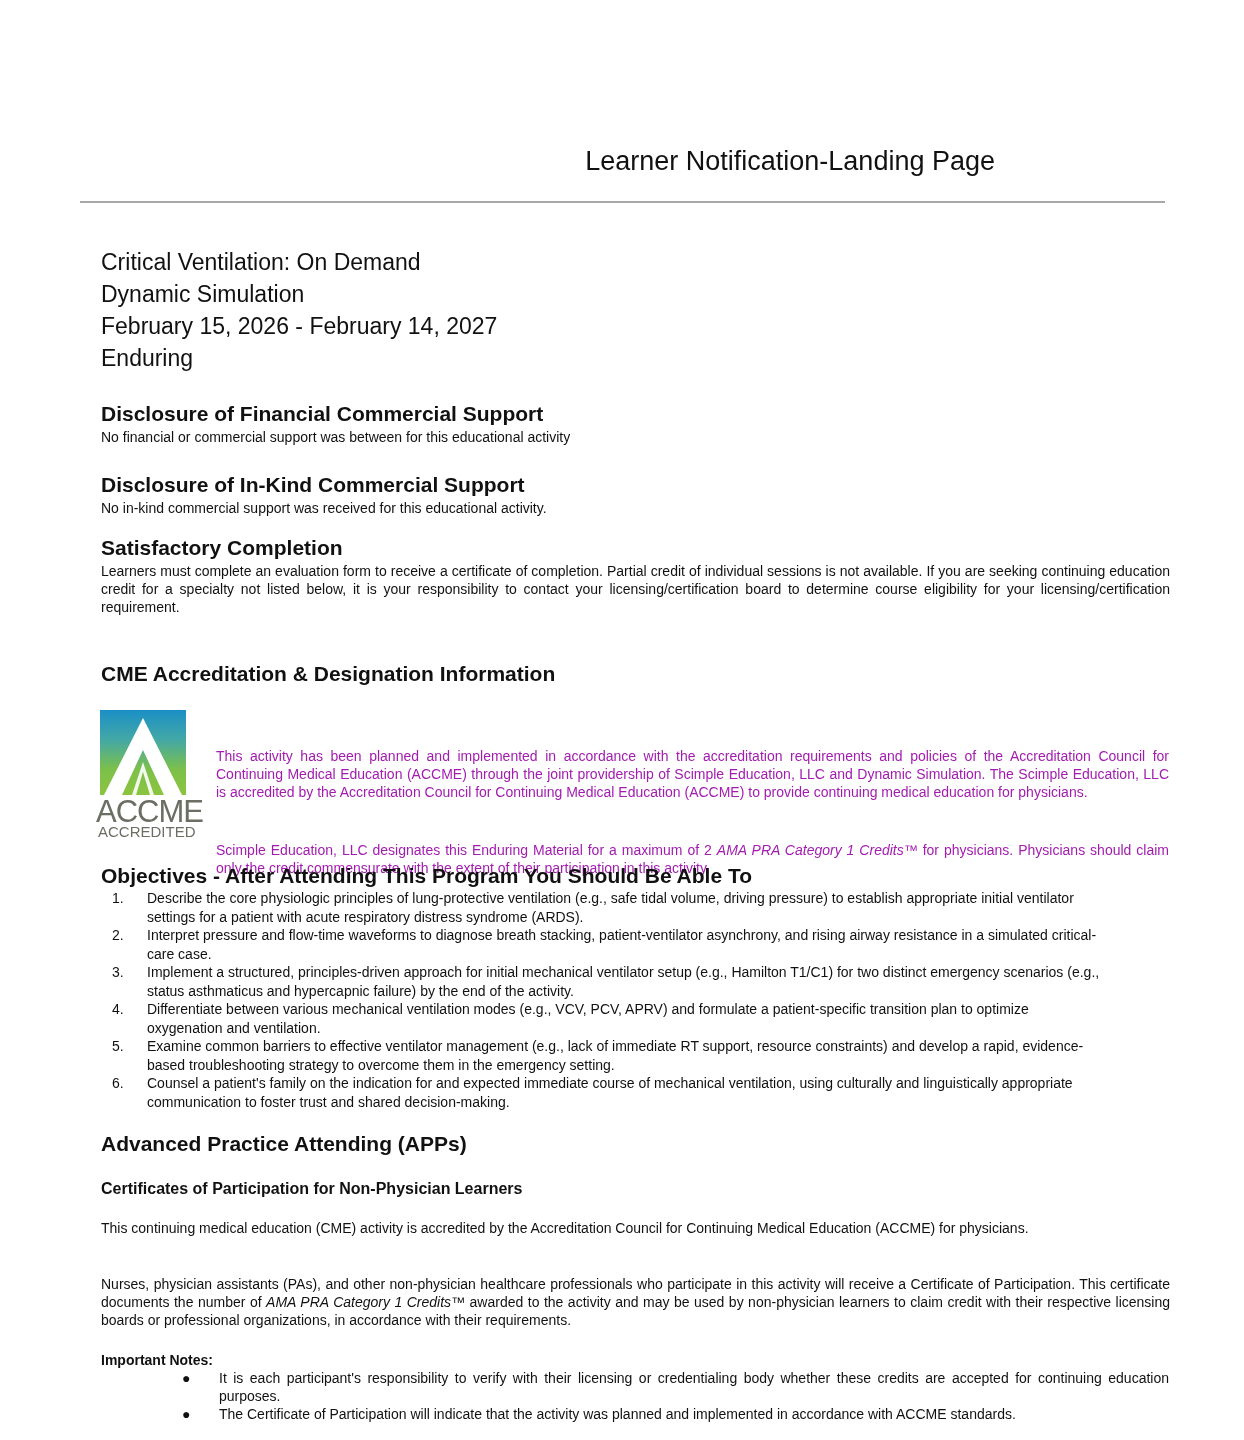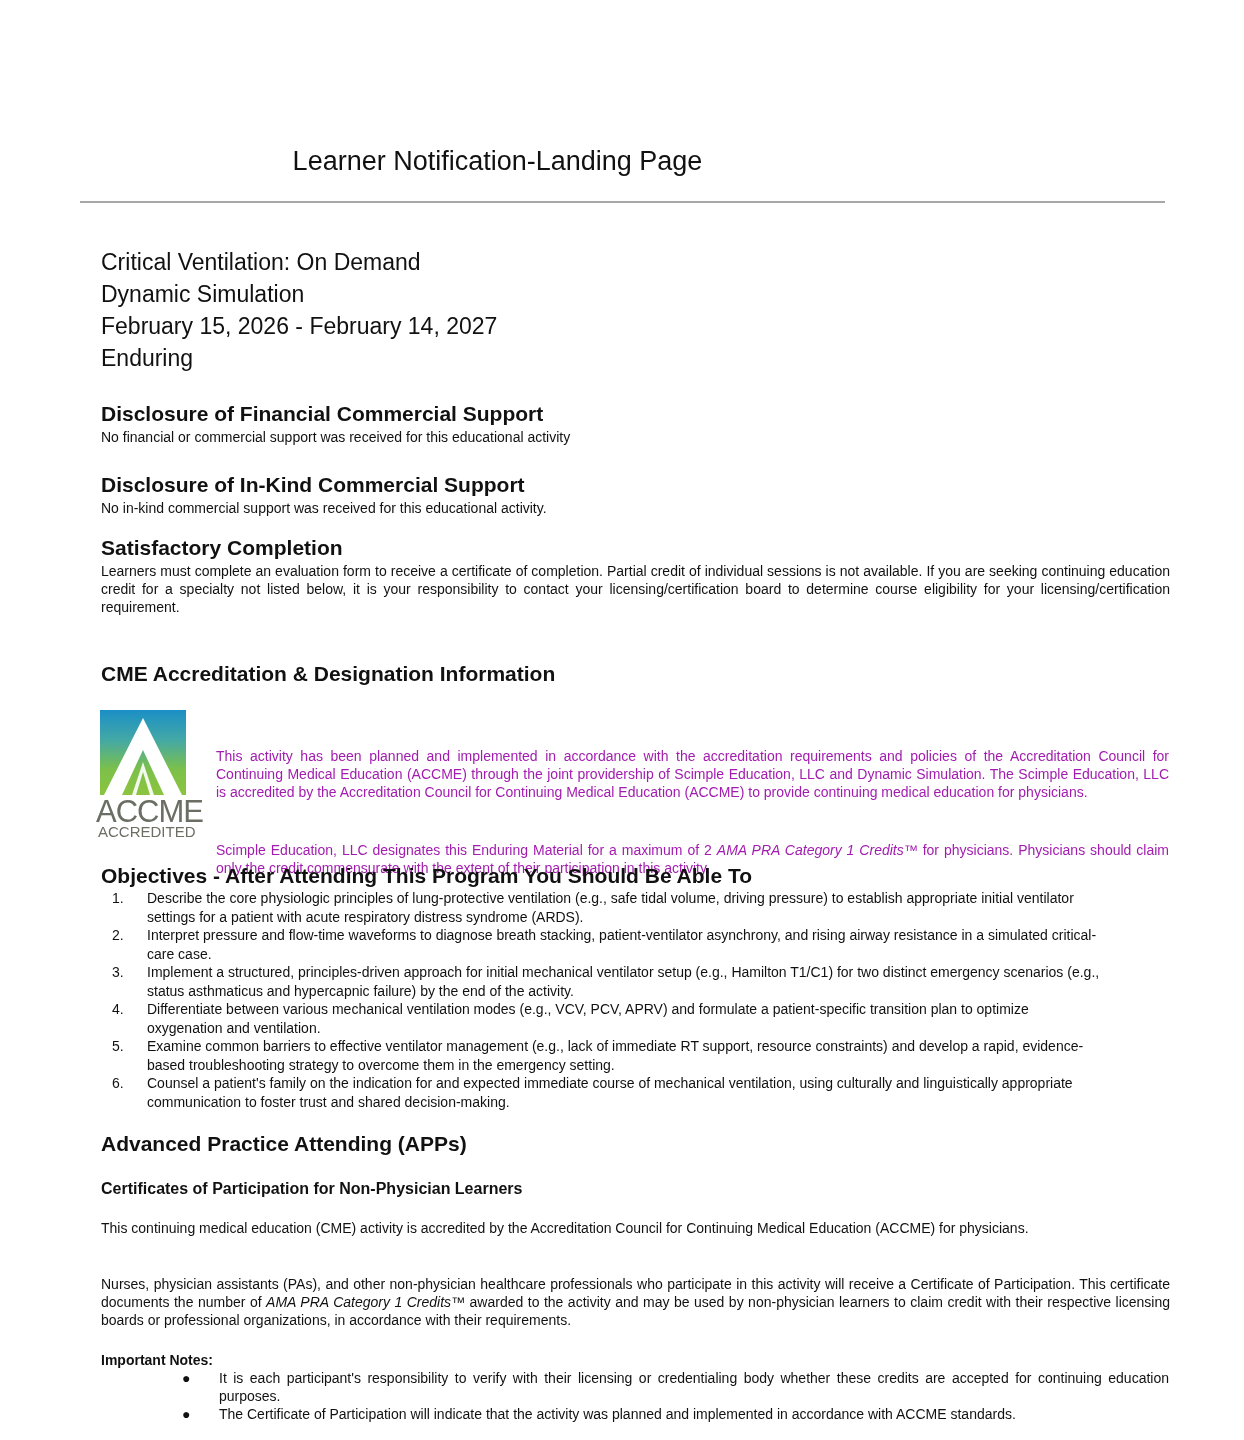--- a/index.html
+++ b/index.html
@@ -2,21 +2,21 @@
 <html><head>
 <meta charset="utf-8">
 <style>
   html, body { margin: 0; padding: 0; background: #ffffff; }
   body {
     width: 1244px; height: 1440px; position: relative; overflow: hidden;
     font-family: "Liberation Sans", sans-serif; color: #111;
   }
   .page-title {
     position: absolute; top: 146px; left: 0; width: 995px;
-    text-align: center; font-size: 27px; font-weight: normal; color: #111;
+    text-align: right; font-size: 27px; font-weight: normal; color: #111;
   }
   .divider {
     position: absolute; top: 201px; left: 80px; width: 1085px; height: 2px;
     background: #a8a8a8;
   }
   .info-block { position: absolute; top: 246px; left: 101px; font-size: 23px; line-height: 32px; color: #111; }
   .info-block div { white-space: nowrap; }
   .h2 { position: absolute; left: 101px; font-size: 21px; font-weight: bold; color: #111; white-space: nowrap; }
   .small { position: absolute; left: 101px; font-size: 14px; line-height: 18px; color: #111; }
   .justify { text-align: justify; width: 1069px; }
@@ -42,21 +42,21 @@
 <div class="divider"></div>
 
 <div class="info-block">
   <div>Critical Ventilation: On Demand</div>
   <div>Dynamic Simulation</div>
   <div>February 15, 2026 - February 14, 2027</div>
   <div>Enduring</div>
 </div>
 
 <div class="h2" style="top:402px;">Disclosure of Financial Commercial Support</div>
-<div class="small" style="top:428px;">No financial or commercial support was received for this educational activity</div>
+<div class="small" style="top:428px;">No financial or commercial support was between for this educational activity</div>
 
 <div class="h2" style="top:473px;">Disclosure of In-Kind Commercial Support</div>
 <div class="small" style="top:499px;">No in-kind commercial support was received for this educational activity.</div>
 
 <div class="h2" style="top:536px;">Satisfactory Completion</div>
 <div class="small justify" style="top:562px;">Learners must complete an evaluation form to receive a certificate of completion. Partial credit of individual sessions is not available. If you are seeking continuing education credit for a specialty not listed below, it is your responsibility to contact your licensing/certification board to determine course eligibility for your licensing/certification requirement.</div>
 
 <div class="h2" style="top:662px;">CME Accreditation &amp; Designation Information</div>
 
 <div class="logo">

